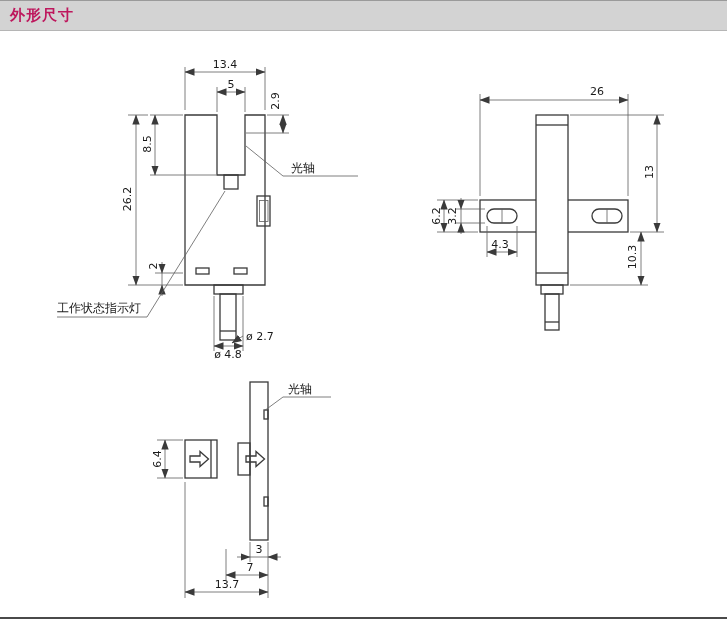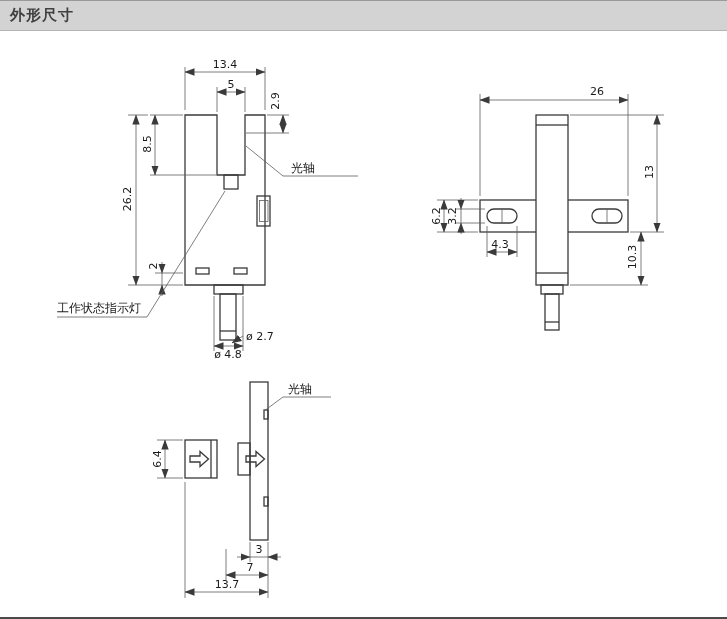--- a/index.html
+++ b/index.html
@@ -5,21 +5,21 @@
   html,body { margin:0; padding:0; background:#fff; }
   .page {
     width:727px; height:619px; position:relative; background:#ffffff;
     font-family:"DejaVu Sans", sans-serif; overflow:hidden; box-sizing:border-box;
     border-bottom:2px solid #4a4a4a;
   }
   .hdr {
     height:31px; background:#d3d3d3; border-top:1px solid #9a9a9a; border-bottom:1px solid #b5b5b5;
     box-sizing:border-box; display:flex; align-items:center; padding-left:10px;
   }
-  .hdr-title { font-size:15px; font-weight:bold; color:#404040; letter-spacing:1px; }
+  .hdr-title { font-size:15px; font-weight:bold; color:#be185d; letter-spacing:1px; }
   svg { display:block; }
   .outline { stroke:#3a3a3a; stroke-width:1.3; fill:none; }
   .outline-f { stroke:#3a3a3a; stroke-width:1.3; fill:#ffffff; }
   .thin { stroke:#5e5e5e; stroke-width:0.8; fill:none; }
   .dim-t { font-size:11px; fill:#1a1a1a; }
   .lbl-t { font-size:12px; fill:#1a1a1a; }
   .mid { text-anchor:middle; }
 </style>
 </head>
 <body>

